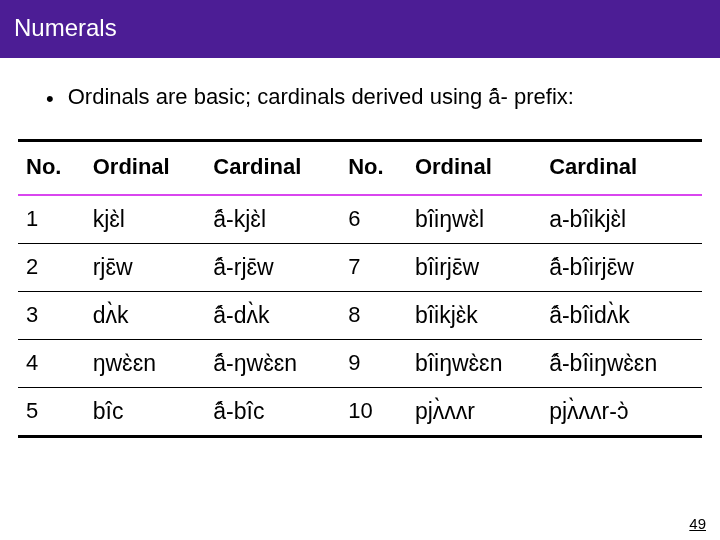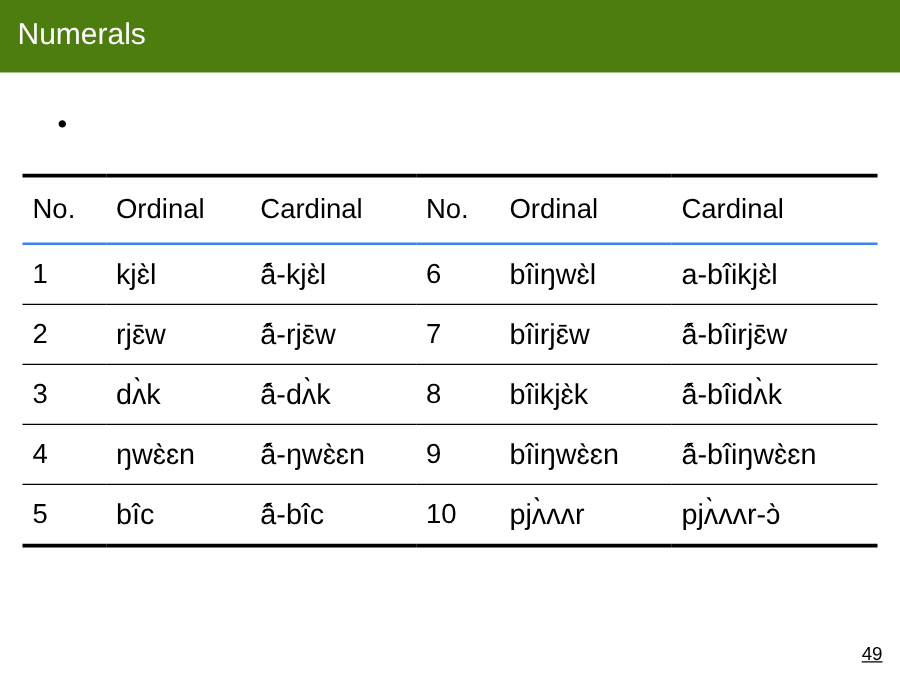--- a/index.html
+++ b/index.html
@@ -11,21 +11,21 @@
     background: #fff;
     color: #000;
   }
   .slide {
     width: 720px;
     height: 540px;
     position: relative;
     box-sizing: border-box;
   }
   .title-bar {
-    background: #4d7c0f;
+    background: #4c1d95;
     color: #fff;
     font-size: 24px;
     padding: 14px 14px 16px 14px;
   }
   .content {
     padding: 18px 18px 0 18px;
   }
   .bullet-row {
     display: flex;
     align-items: flex-start;
@@ -40,23 +40,23 @@
     width: 100%;
     border-collapse: collapse;
     font-size: 22px;
   }
   table.num tbody {
     border-top: 3px solid #000;
     border-bottom: 3px solid #000;
   }
   table.num th {
     text-align: left;
-    font-weight: normal;
+    font-weight: bold;
     padding: 12px 8px 14px 8px;
-    border-bottom: 2px solid #3b82f6;
+    border-bottom: 2px solid #d946ef;
   }
   table.num td {
     padding: 10px 8px;
     vertical-align: middle;
     border-bottom: 1px solid #000;
   }
   table.num tr:last-child td {
     border-bottom: none;
   }
   .phon {
@@ -78,20 +78,21 @@
 <div class="slide">
 
   <div class="title-bar">
     <span>Numerals</span>
   </div>
 
   <div class="content">
 
     <div class="bullet-row">
       <span class="bullet-dot">•</span>
+      <span>Ordinals are basic; cardinals derived using á̂- prefix:</span>
     </div>
 
     <table class="num">
       <tbody>
         <tr>
           <th>No.</th>
           <th>Ordinal</th>
           <th>Cardinal</th>
           <th>No.</th>
           <th>Ordinal</th>

